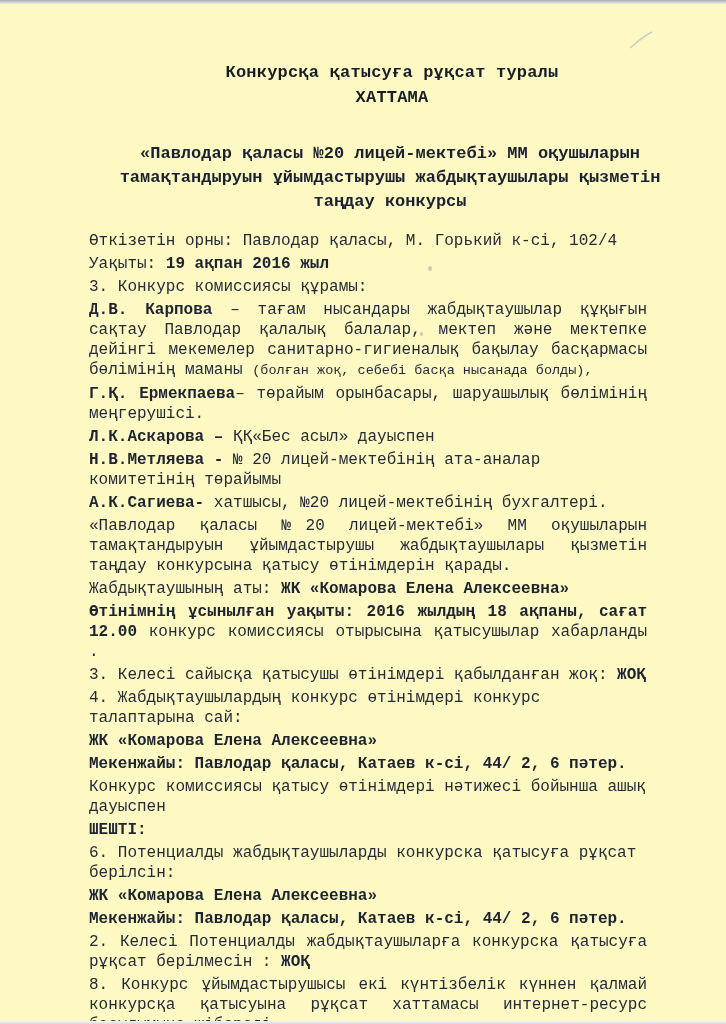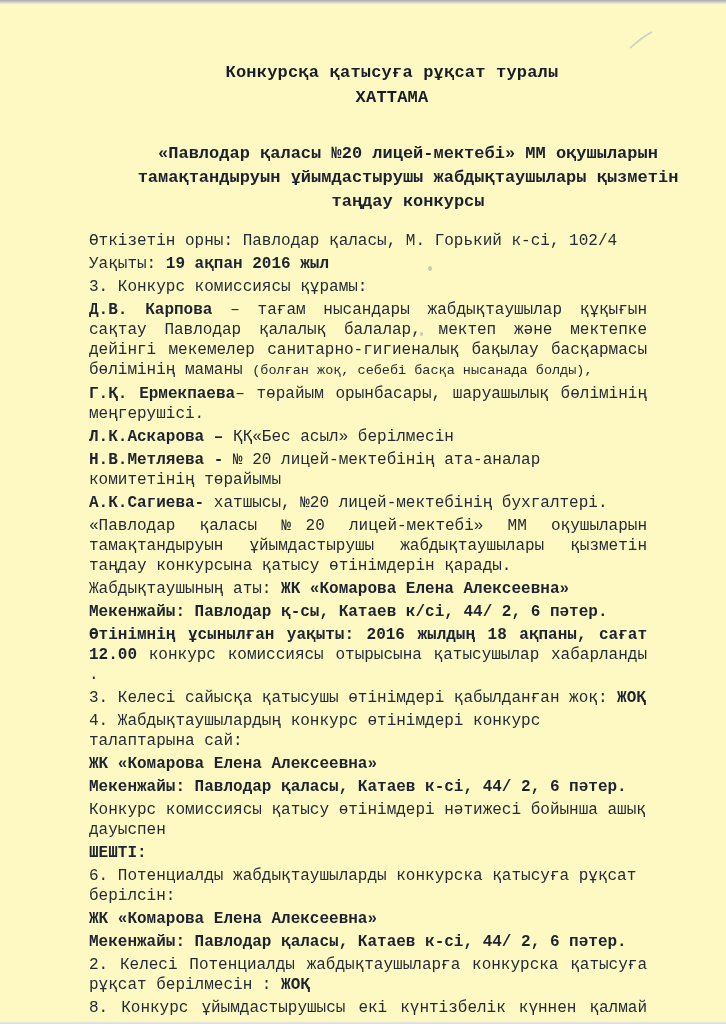--- a/index.html
+++ b/index.html
@@ -23,21 +23,21 @@
   .doc{
     position:absolute;left:86px;top:0;width:564px;
     padding-top:60px;
   }
   .title{
     position:relative;left:24px;
     text-align:center;font-weight:bold;font-size:17px;line-height:25px;
     color:#181e29;letter-spacing:.2px;
   }
   .subtitle{
-    position:relative;left:40px;
+    position:relative;left:22px;
     margin-top:32px;
     text-align:center;font-weight:bold;font-size:17px;line-height:24px;
     color:#1a2130;
   }
   .body-block{margin-top:17px;}
   .body-block p.para{
     margin:3px;font-size:16px;line-height:20px;text-align:left;
     color:#232b37;
   }
   .body-block p.justify{text-align:justify;}
@@ -76,26 +76,25 @@
       <div>тамақтандыруын ұйымдастырушы жабдықтаушылары қызметін</div>
       <div>таңдау конкурсы</div>
     </div>
 
     <div class="body-block">
         <p class="para"><span class="">Өткізетін орны: Павлодар қаласы, М. Горький к-сі, 102/4</span></p>
         <p class="para"><span class="">Уақыты: </span><span class="b">19 ақпан  2016 жыл</span></p>
         <p class="para"><span class="">3. Конкурс комиссиясы құрамы:</span></p>
         <p class="para justify"><span class="b">Д.В. Карпова</span><span class=""> – тағам нысандары жабдықтаушылар құқығын сақтау Павлодар қалалық  балалар, мектеп және мектепке дейінгі мекемелер санитарно-гигиеналық бақылау басқармасы бөлімінің маманы </span><span class=" small">(болған жоқ, себебі басқа нысанада болды),</span></p>
         <p class="para justify"><span class="b">Г.Қ. Ермекпаева</span><span class="">– төрайым орынбасары, шаруашылық бөлімінің меңгерушісі.</span></p>
-        <p class="para"><span class="b">Л.К.Аскарова – </span><span class="">ҚҚ«Бес асыл» берілмесін</span></p>
+        <p class="para"><span class="b">Л.К.Аскарова – </span><span class="">ҚҚ«Бес асыл» дауыспен</span></p>
         <p class="para"><span class="b">Н.В.Метляева - </span><span class="">№ 20 лицей-мектебінің ата-аналар комитетінің төрайымы</span></p>
         <p class="para"><span class="b">А.К.Сагиева-</span><span class=""> хатшысы,  №20 лицей-мектебінің бухгалтері.</span></p>
         <p class="para justify"><span class="">«Павлодар қаласы №20 лицей-мектебі» ММ оқушыларын тамақтандыруын ұйымдастырушы жабдықтаушылары қызметін  таңдау конкурсына қатысу өтінімдерін қарады.</span></p>
         <p class="para"><span class="">Жабдықтаушының аты:  </span><span class="b">ЖК «Комарова Елена Алексеевна»</span></p>
-        <p class="para"><span class="b">Мекенжайы: Павлодар қ-сы, Катаев к/сі, 44/ 2,   6 пәтер.</span></p>
         <p class="para justify"><span class="b">Өтінімнің ұсынылған уақыты: 2016 жылдың 18 ақпаны, сағат 12.00 </span><span class="">конкурс  комиссиясы отырысына қатысушылар хабарланды .</span></p>
         <p class="para"><span class="">3. Келесі сайысқа қатысушы өтінімдері қабылданған жоқ:  </span><span class="b">ЖОҚ</span></p>
         <p class="para"><span class="">4. Жабдықтаушылардың конкурс өтінімдері конкурс  талаптарына сай:</span></p>
         <p class="para"><span class="b">ЖК «Комарова Елена Алексеевна»</span></p>
         <p class="para"><span class="b">Мекенжайы:  Павлодар қаласы,  Катаев к-сі, 44/ 2, 6 пәтер.</span></p>
         <p class="para"><span class="">Конкурс  комиссиясы қатысу өтінімдері нәтижесі бойынша ашық дауыспен</span></p>
         <p class="para"><span class="b">ШЕШТІ:</span></p>
         <p class="para"><span class="">6. Потенциалды жабдықтаушыларды конкурска қатысуға рұқсат берілсін:</span></p>
         <p class="para"><span class="b">ЖК «Комарова Елена Алексеевна»</span></p>
         <p class="para"><span class="b">Мекенжайы:  Павлодар қаласы,  Катаев к-сі, 44/ 2, 6 пәтер.</span></p>

